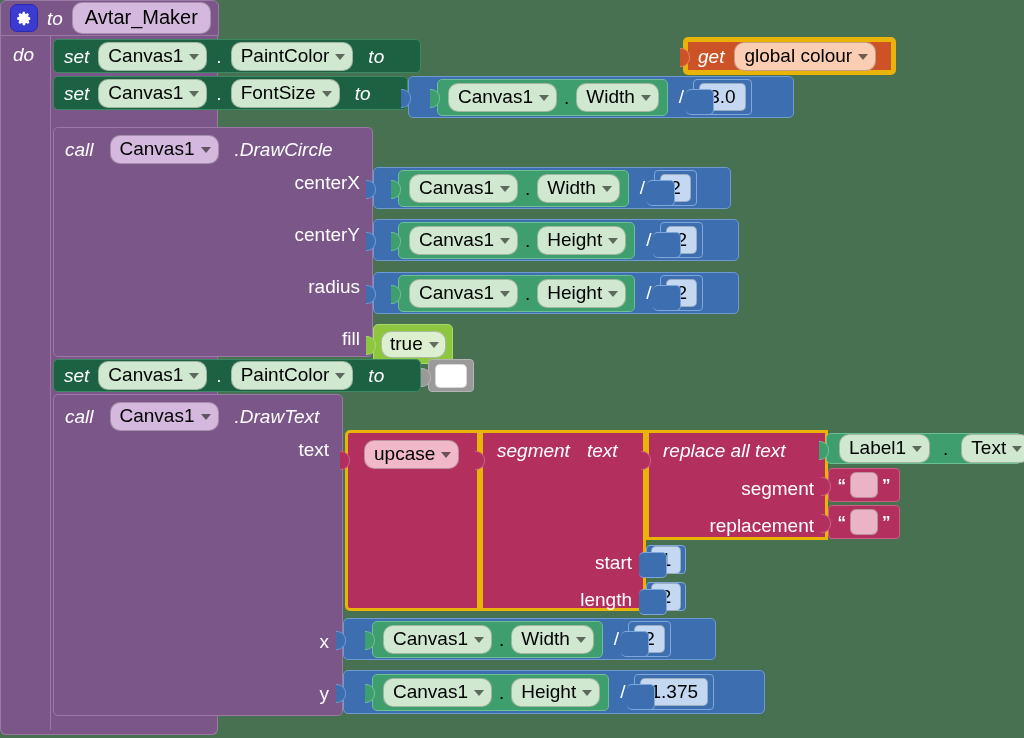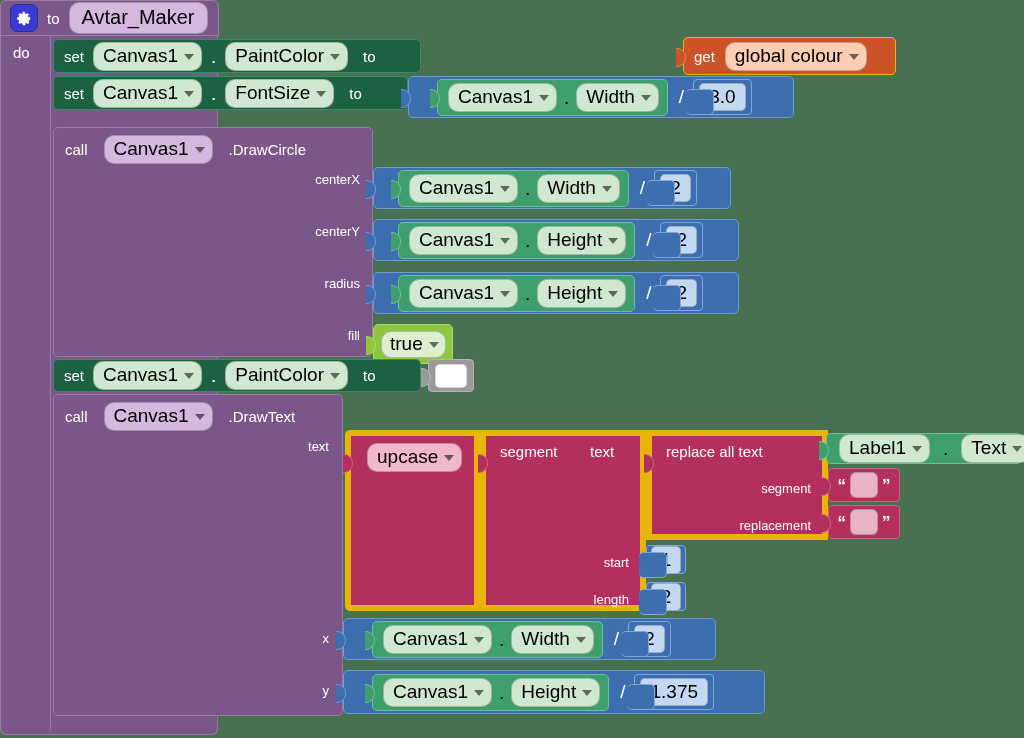--- a/index.html
+++ b/index.html
@@ -8,21 +8,21 @@
     background:#477150;
     font-family:"Liberation Sans", sans-serif;
     overflow:hidden;
     position:relative;
     -webkit-font-smoothing:antialiased;
   }
   .canvasroot{position:absolute;left:0;top:0;width:1024px;height:738px;}
 
   
   .blk{position:absolute;box-sizing:border-box;}
-  .lbl{color:#fff;font-size:15px;line-height:1;white-space:nowrap;}
+  .lbl{color:#fff;font-size:19px;line-height:1;white-space:nowrap;font-style:italic;}
 
   
   .field{
     display:inline-flex;align-items:center;gap:6px;
     border-radius:10px;padding:2px 7px 3px 9px;
     font-size:19px;color:#000;white-space:nowrap;
     border:1px solid rgba(0,0,0,.22);
     box-sizing:border-box;
   }
   .field .caret{
@@ -100,49 +100,49 @@
     border-radius:0 9px 9px 0;
   }
 
   
   .listblk{
     background:#4aa3d0;border:1px solid #7cc3e3;border-radius:5px;
     display:flex;align-items:center;gap:16px;padding:0 11px;box-sizing:border-box;
   }
   
   .varblk{
-    background:#cc5327;border:1px solid #eab308;border-radius:5px;
+    background:#cc5327;border:5px solid #eab308;border-radius:5px;
     display:flex;align-items:center;gap:10px;padding:0 10px;box-sizing:border-box;
   }
   
   .logicblk{
     background:#8fc640;border:1px solid #a9d96a;border-radius:5px;
     display:flex;align-items:center;padding:3px 7px;box-sizing:border-box;
   }
   
   .txtblk{
-    background:#b32f5e;border:6px solid #eab308;box-sizing:border-box;
+    background:#b32f5e;border:3px solid #eab308;box-sizing:border-box;
   }
   .txtstr{
     background:#b32f5e;border:1px solid #cc5f86;border-radius:4px;
     display:flex;align-items:center;gap:4px;padding:4px 8px;box-sizing:border-box;
   }
   .quote{color:#fff;font-size:17px;font-weight:bold;line-height:1;}
   .emptyfield{
     width:26px;height:24px;background:#eab4c6;border:1px solid rgba(0,0,0,.2);
     border-radius:6px;display:inline-block;
   }
   
   .colorblk{
     background:#9a9a9a;border:1px solid #b5b5b5;border-radius:4px;
     display:flex;align-items:center;justify-content:center;box-sizing:border-box;
   }
   .swatch{width:30px;height:22px;background:#fff;border-radius:5px;border:1px solid rgba(0,0,0,.15);}
 
-  .arglabel{position:absolute;color:#fff;font-size:13px;text-align:right;white-space:nowrap;}
+  .arglabel{position:absolute;color:#fff;font-size:19px;text-align:right;white-space:nowrap;}
 </style>
 </head>
 <body>
 
 <div class="canvasroot">
 
   <div class="proc-body"></div>
 
   <div class="proc-head">
     <span class="gear">

